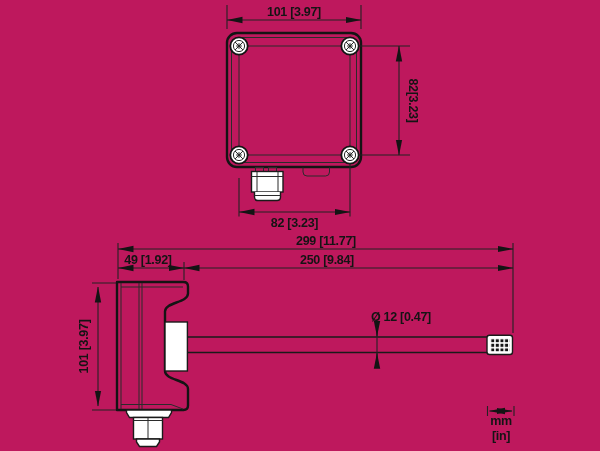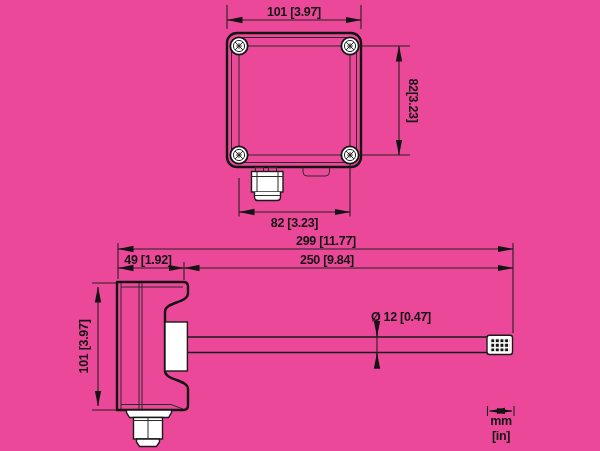--- a/index.html
+++ b/index.html
@@ -1,16 +1,16 @@
 <!DOCTYPE html>
 <html><head>
 <meta charset="utf-8">
 <style>
   html,body{margin:0;padding:0;background:#ffffff;}
-  .canvas{position:relative;width:600px;height:451px;background:#ec4899;overflow:hidden;
+  .canvas{position:relative;width:600px;height:451px;background:#be185d;overflow:hidden;
           font-family:"Liberation Sans",sans-serif;}
   svg{display:block;}
   svg text{font-family:"Liberation Sans",sans-serif;font-weight:bold;font-size:12.5px;
            fill:#141414;letter-spacing:-0.3px;}
   .thick{stroke:#141414;stroke-width:2.4;fill:none;stroke-linejoin:round;stroke-linecap:round;}
   .med{stroke:#1a1a1a;stroke-width:1.4;fill:none;}
   .medfill{stroke:#1a1a1a;stroke-width:1.4;fill:#ffffff;}
   .thin{stroke:#2b2b2b;stroke-width:1;fill:none;}
   .dim{stroke:#232323;stroke-width:1.1;fill:none;}
   .screwouter{fill:#ffffff;stroke:#141414;stroke-width:1.8;}

